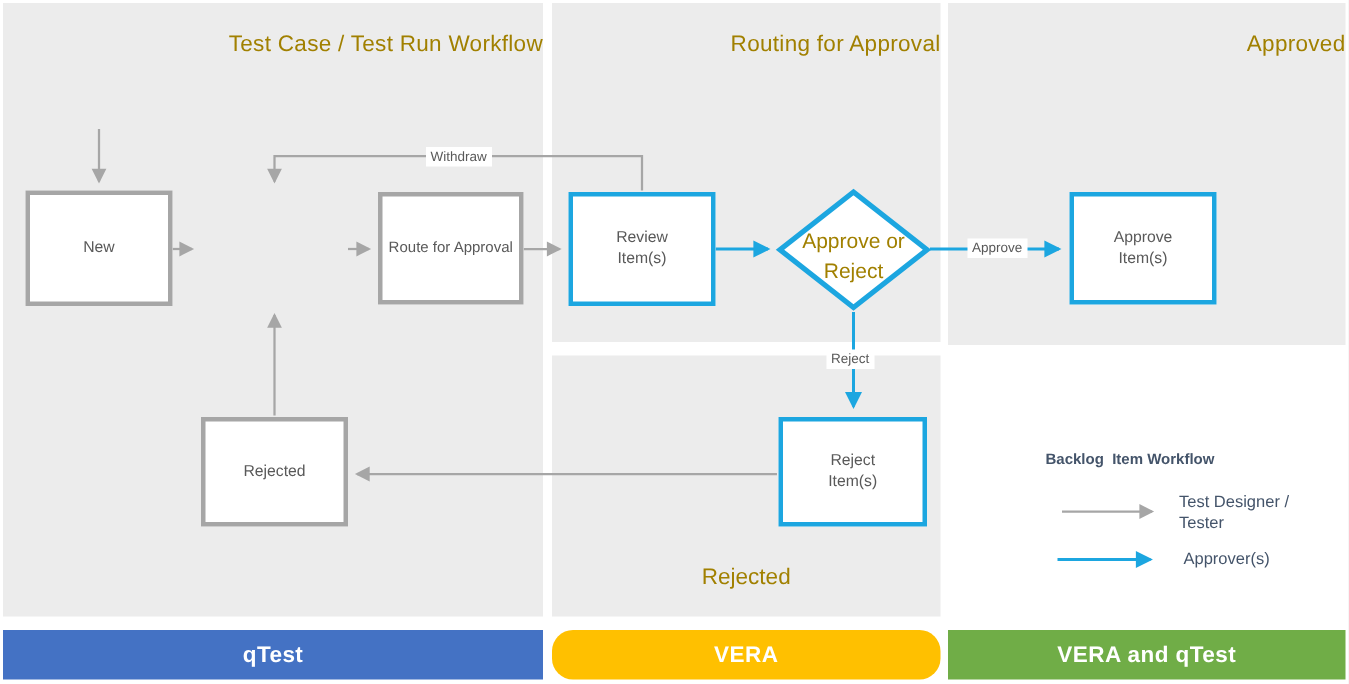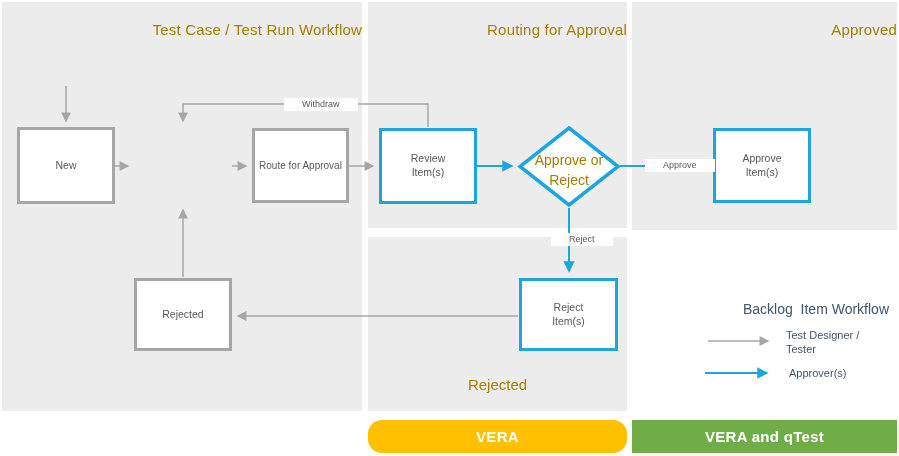--- a/index.html
+++ b/index.html
@@ -31,28 +31,28 @@
   #node-review{left:379px;top:128px;width:98px;height:76px;}
   #node-approve-items{left:713px;top:128px;width:98px;height:75px;}
   #node-reject-items{left:519px;top:278px;width:99px;height:73px;}
   #node-rejected{left:134px;top:278px;width:98px;height:73px;}
 
   #diamond-label{position:absolute;left:524px;top:151px;width:90px;text-align:center;
     font-size:14px;line-height:1.4;color:var(--gold-text,#a18000);white-space:pre-line;}
 
   
   .edge-label{position:absolute;background:#ffffff;color:#595959;font-size:9px;
-    line-height:13px;padding:0 18px;}
+    line-height:13px;padding:0 3px;}
   #label-withdraw{left:284px;top:98px;}
   #label-approve{left:645px;top:159px;}
   #label-reject{left:551px;top:233px;}
 
   
-  #legend-title{position:absolute;left:697px;top:301px;font-size:14px;font-weight:normal;
-    color:var(--legend-text,#44546a);white-space:pre;margin-left:46px;}
+  #legend-title{position:absolute;left:697px;top:301px;font-size:10px;font-weight:bold;
+    color:var(--legend-text,#44546a);white-space:pre;}
   .legend-label{position:absolute;font-size:11px;color:var(--legend-text,#44546a);
     line-height:1.25;white-space:pre-line;}
   #legend-label-0{left:786px;top:329px;}
   #legend-label-1{left:789px;top:367px;}
 
   
   .bar{position:absolute;top:420px;height:33px;display:flex;align-items:center;justify-content:center;
     color:#ffffff;font-weight:bold;font-size:15px;letter-spacing:.3px;}
   #bar-qtest{left:2px;width:360px;background:var(--bar-qtest,#4472c4);}
   #bar-vera{left:368px;width:259px;background:var(--bar-vera,#ffc000);border-radius:14px;}
@@ -123,16 +123,17 @@
 
   <div class="edge-label" id="label-withdraw">Withdraw</div>
   <div class="edge-label" id="label-approve">Approve</div>
   <div class="edge-label" id="label-reject">Reject</div>
 
   <div id="legend-title">Backlog  Item Workflow</div>
   <div class="legend-label" id="legend-label-0">Test Designer /
 Tester</div>
   <div class="legend-label" id="legend-label-1">Approver(s)</div>
 
+  <div class="bar" id="bar-qtest">qTest</div>
   <div class="bar" id="bar-vera">VERA</div>
   <div class="bar" id="bar-vera-qtest">VERA and qTest</div>
 
 </div>
 
 </body></html>

